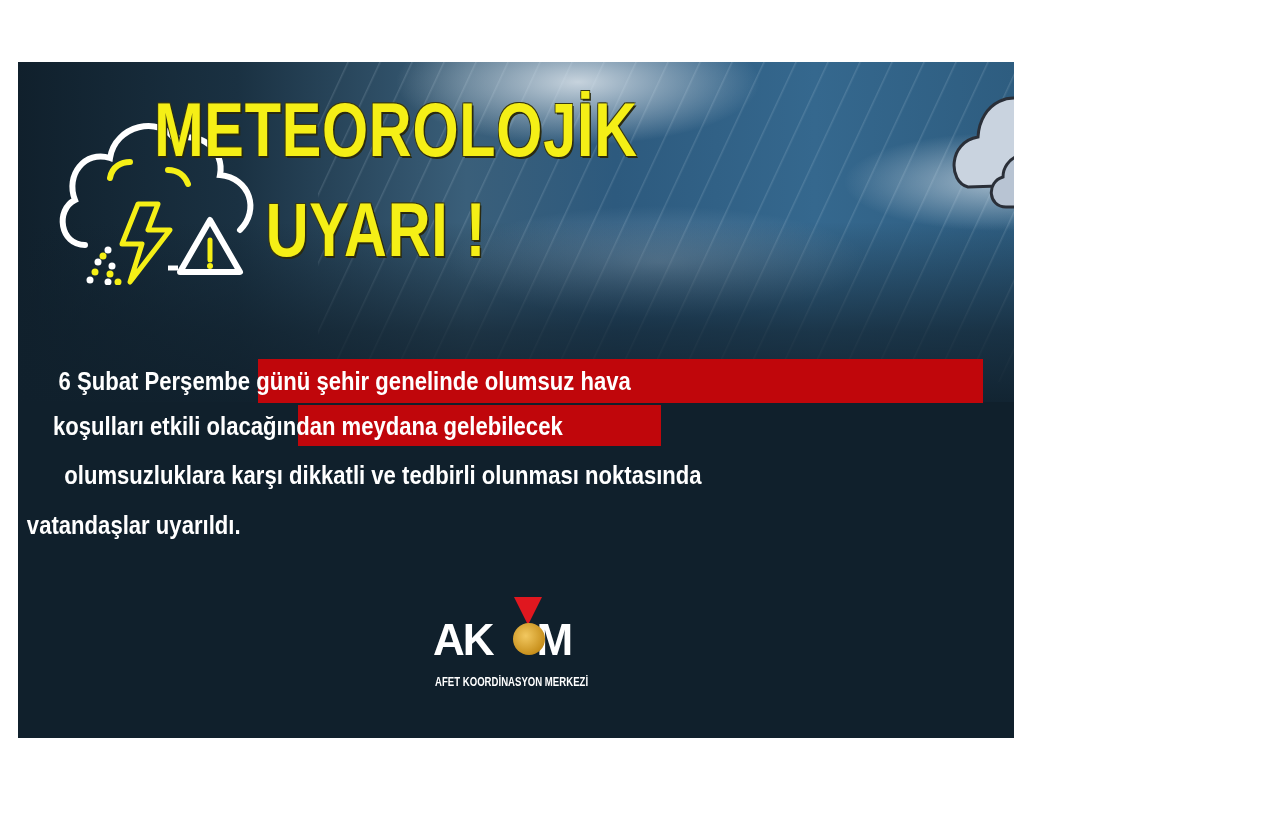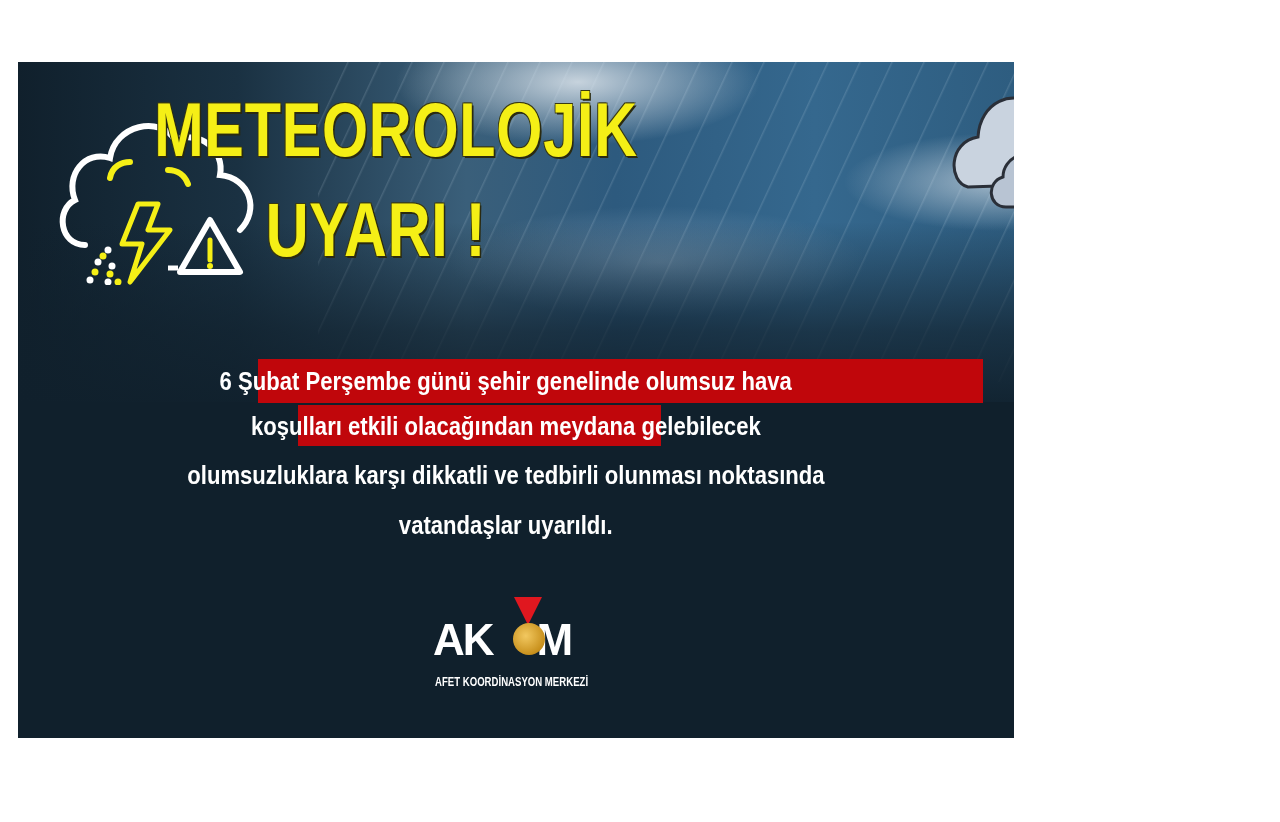--- a/index.html
+++ b/index.html
@@ -35,21 +35,21 @@
     letter-spacing:1px;
     text-shadow: 2px 2px 0 #2a2a10, -1px -1px 0 #3a3a10, 1px -1px 0 #3a3a10, -1px 1px 0 #3a3a10;
     transform: scaleX(0.78);
   }
   .title-1 { top:28px; font-size:76px; line-height:80px; left:-120px; }
   .title-2 { top:128px; font-size:76px; line-height:80px; left:-140px; }
   .body-text {
     position:absolute; left:0; width:100%; text-align:center; color:#ffffff;
     font-family:"Liberation Sans", sans-serif; font-weight:bold; font-size:26px;
   }
-  .line { position:absolute; left:0; width:100%; text-align:center; height:42px; line-height:42px; }
+  .line { position:absolute; left:0; width:100%; text-align:left; height:42px; line-height:42px; }
   .line span { display:inline-block; transform:scaleX(0.85); }
   .hl-bar { position:absolute; background:#c0060b; }
   .logo-akom { position:absolute; left:415px; top:535px; width:170px; height:110px; }
   .akom-text { position:absolute; left:0; top:18px; color:#fff; font-weight:bold; font-size:44px; letter-spacing:-2px; }
   .akom-sub { position:absolute; left:2px; top:78px; color:#fff; font-weight:bold; font-size:12px; white-space:nowrap; transform:scaleX(0.8); transform-origin:left; }
   .medal { position:absolute; border-radius:50%; background: radial-gradient(circle at 40% 40%, #f2c860, #c8901c 70%, #9c6a10); }
   .ribbon { position:absolute; width:0; height:0; border-left:14px solid transparent; border-right:14px solid transparent; border-top:28px solid #e0171f; }
   .logo-kbb { position:absolute; left:600px; top:553px; width:190px; height:80px; }
   .kbb-1 { position:absolute; left:4px; top:24px; color:#fff; font-weight:bold; font-size:17px; white-space:nowrap; transform:scaleX(0.85); transform-origin:left; }
   .kbb-2 { position:absolute; left:4px; top:44px; color:#fff; font-weight:bold; font-size:13px; white-space:nowrap; transform:scaleX(0.85); transform-origin:left; }

